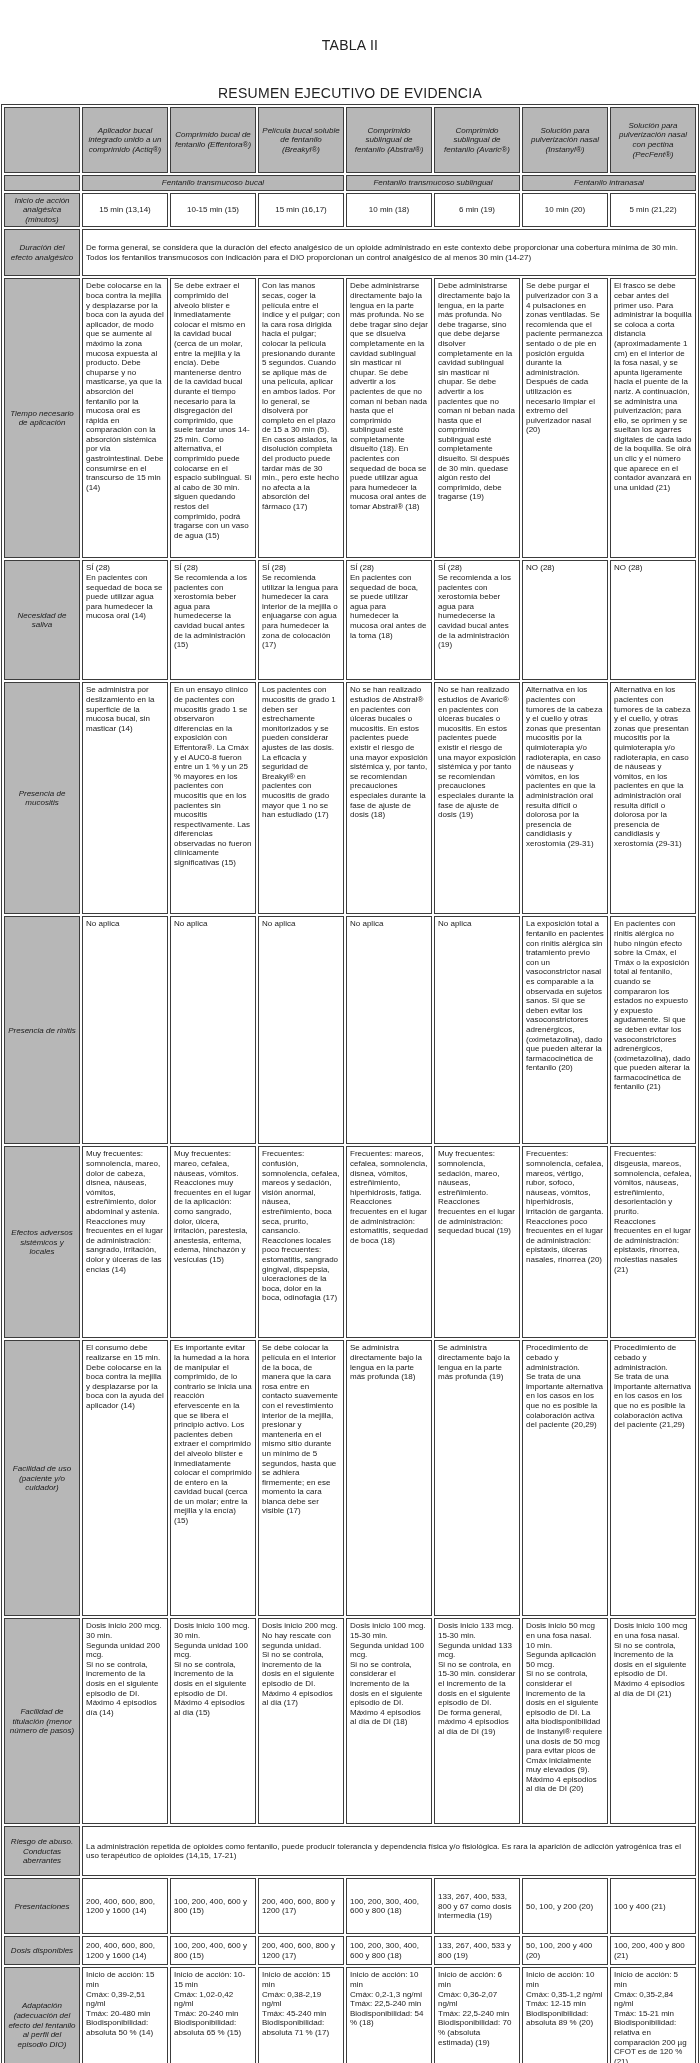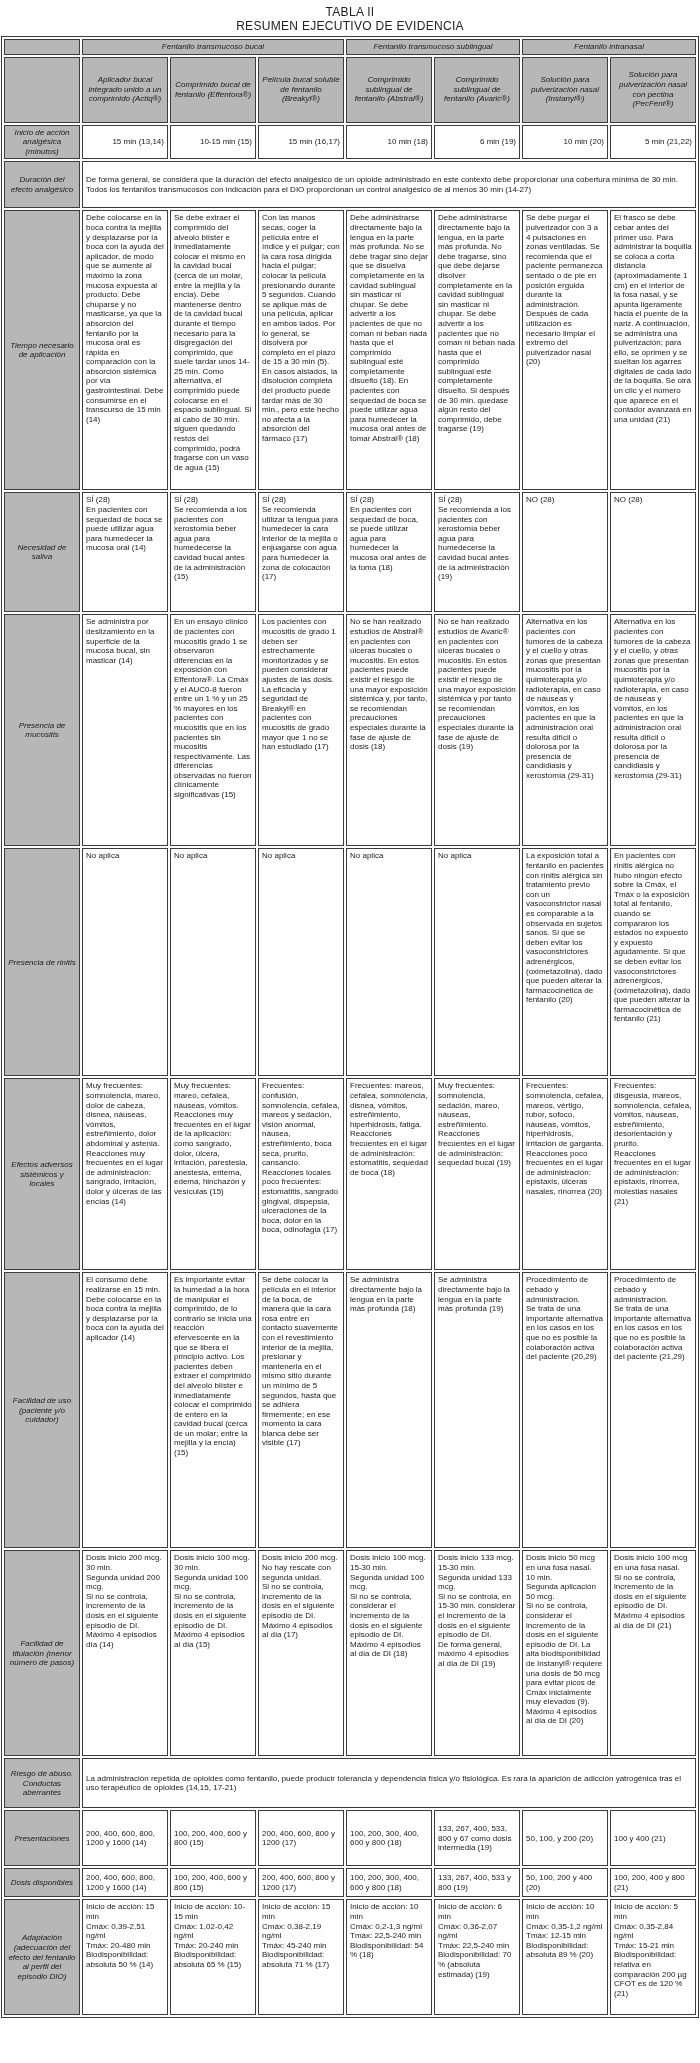--- a/index.html
+++ b/index.html
@@ -1,18 +1,18 @@
 <!DOCTYPE html>
 <html style="--header-bg: #b7b7b7;"><head>
 <meta charset="utf-8">
 <style>
   html,body { margin:0; padding:0; background:#ffffff; }
   body { width:700px; font-family:"Liberation Sans", sans-serif; color:#1a1a1a; }
   .titleblock { text-align:center; padding:5px 0 3px 0; }
-  .titleblock div { font-size:12px; letter-spacing:0.3px; color:#222; }
+  .titleblock div { font-size:14px; letter-spacing:0.3px; color:#222;margin-top:32px; }
   table {
     border-collapse:separate;
     border-spacing:2px;
     table-layout:fixed;
     width:696px;
     margin:0 auto;
     background:#ffffff;
     border:1px solid #3c3c3c;
   }
   td {
@@ -25,21 +25,21 @@
     white-space:pre-line;
     word-wrap:break-word;
   }
   .lbl, .ghead, .phead, .corner {
     background:var(--header-bg, #b7b7b7);
     font-style:italic;
     text-align:center;
     vertical-align:middle;
     white-space:normal;
   }
-  tr.center td.data { text-align:right; vertical-align:middle;margin-left:48px; }
+  tr.center td.data { text-align:center; vertical-align:middle;margin-left:48px; }
   tr.middle td.data { vertical-align:middle; }
   td.span { vertical-align:middle; }
 </style>
 </head>
 <body>
 
 <div class="titleblock">
   <div>TABLA II</div>
   <div>RESUMEN EJECUTIVO DE EVIDENCIA</div>
 </div>
@@ -50,36 +50,36 @@
     <col style="width:86px">
       <col style="width:86px">
       <col style="width:86px">
     <col style="width:86px">
       <col style="width:86px">
       <col style="width:86px">
       <col style="width:86px">
   </colgroup>
 
   <tbody>
-      <tr style="height:13px">
-    <td class="corner"></td>
-    <td class="ghead" colspan="3">Fentanilo transmucoso bucal</td>
-    <td class="ghead" colspan="2">Fentanilo transmucoso sublingual</td>
-    <td class="ghead" colspan="2">Fentanilo intranasal</td>
-  </tr>
-
-  <tr style="height:66px">
+      <tr style="height:66px">
     <td class="corner"></td>
     <td class="phead">Aplicador bucal integrado unido a un comprimido (Actiq®)</td>
     <td class="phead">Comprimido bucal de fentanilo (Effentora®)</td>
     <td class="phead">Película bucal soluble de fentanilo (Breakyl®)</td>
     <td class="phead">Comprimido sublingual de fentanilo (Abstral®)</td>
     <td class="phead">Comprimido sublingual de fentanilo (Avaric®)</td>
     <td class="phead">Solución para pulverización nasal (Instanyl®)</td>
     <td class="phead">Solución para pulverización nasal con pectina (PecFent®)</td>
+  </tr>
+
+  <tr style="height:13px">
+    <td class="corner"></td>
+    <td class="ghead" colspan="3">Fentanilo transmucoso bucal</td>
+    <td class="ghead" colspan="2">Fentanilo transmucoso sublingual</td>
+    <td class="ghead" colspan="2">Fentanilo intranasal</td>
   </tr>
 
   <tr class="center" style="height:22px">
     <td class="lbl">Inicio de acción analgésica (minutos)</td>
     <td class="data">15 min (13,14)</td>
     <td class="data">10-15 min (15)</td>
     <td class="data">15 min (16,17)</td>
     <td class="data">10 min (18)</td>
     <td class="data">6 min (19)</td>
     <td class="data">10 min (20)</td>

